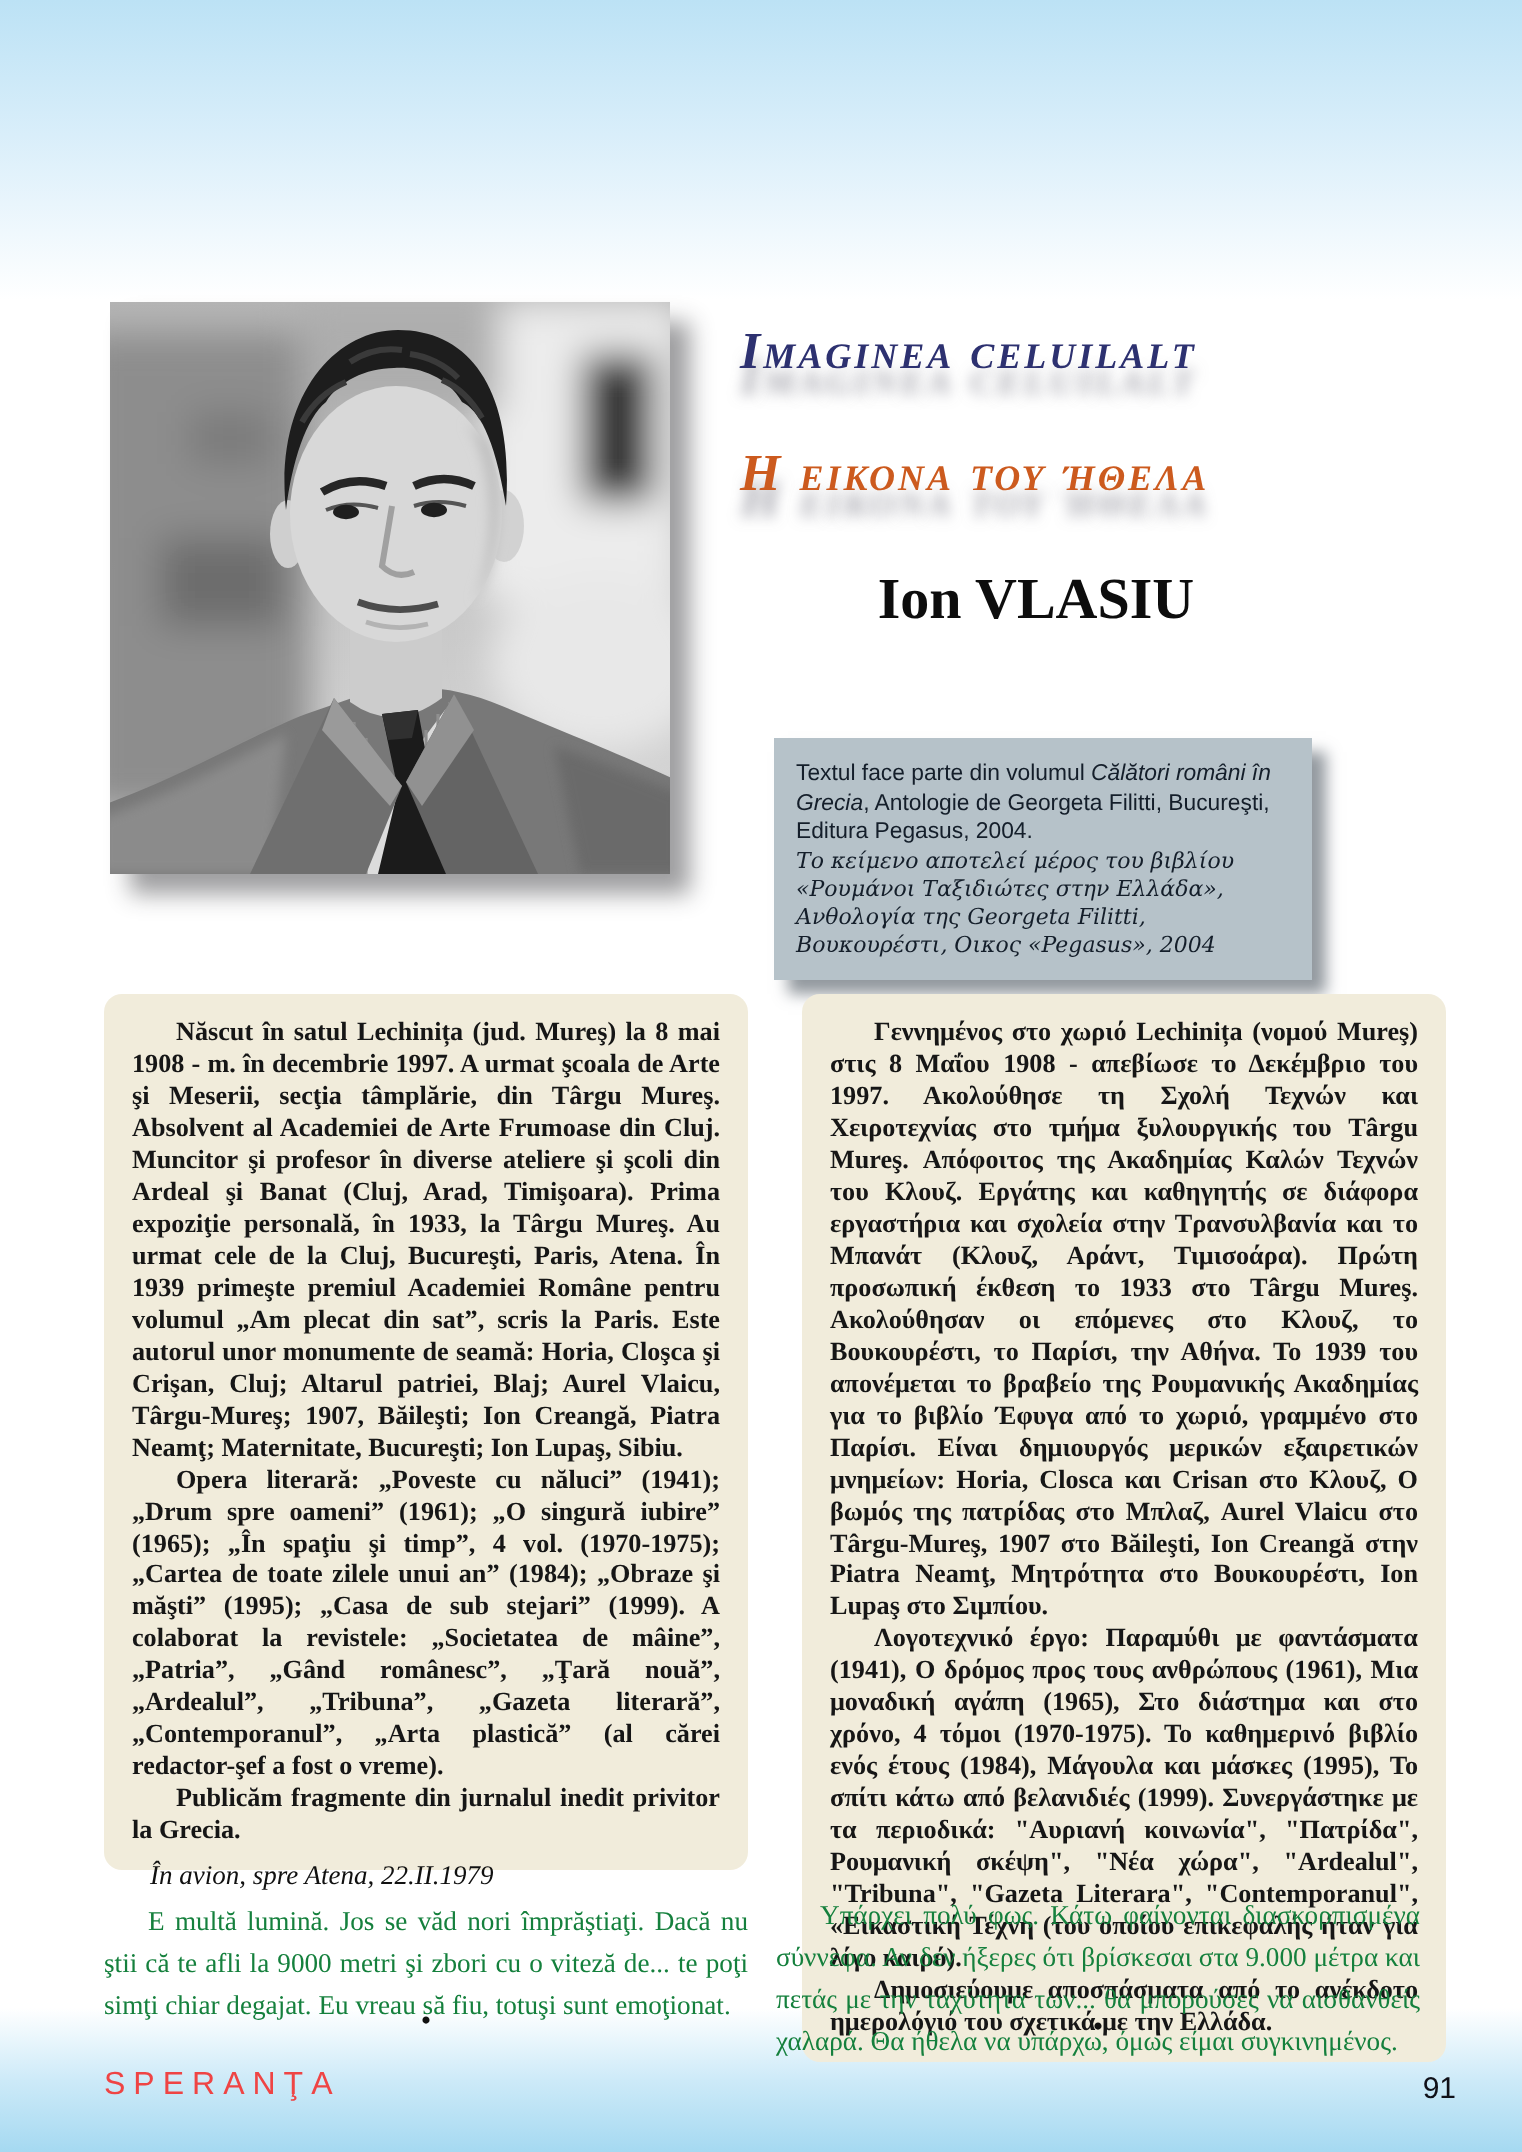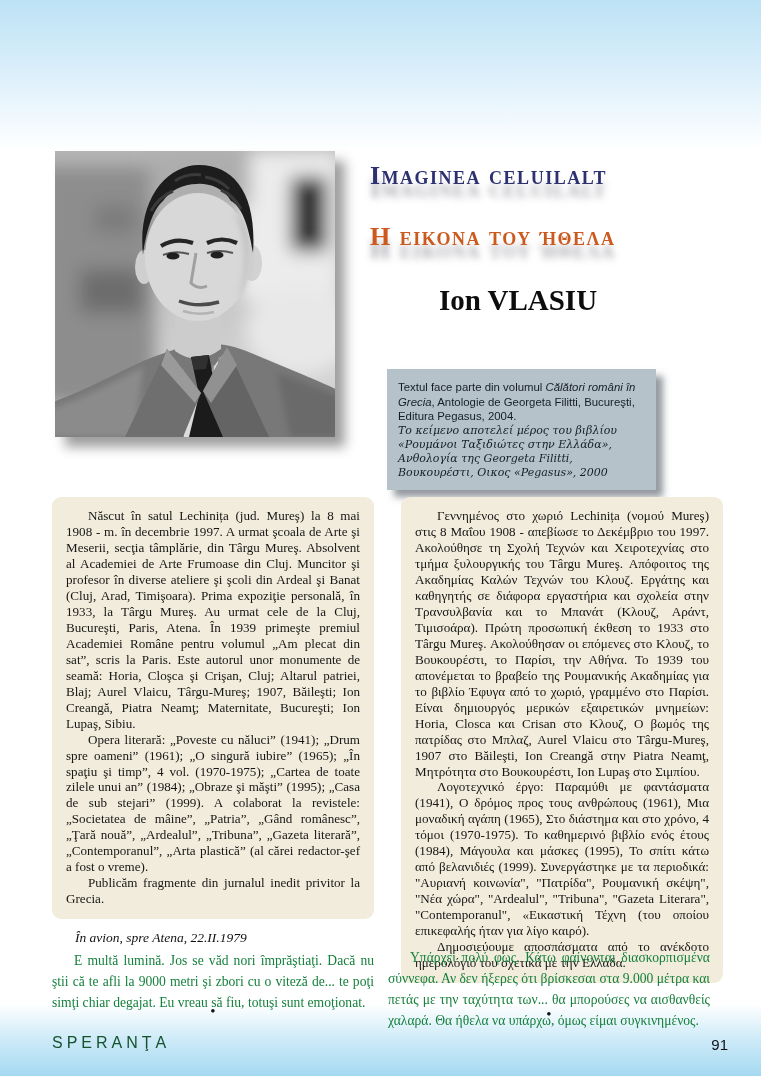--- a/index.html
+++ b/index.html
@@ -17,40 +17,41 @@
   }
   .photo{
     position:absolute;left:55px;top:151px;width:280px;height:286px;
     box-shadow:10px 10px 11px rgba(40,40,45,0.45);background:#cfcfcf;
   }
   .photo svg{display:block;width:280px;height:286px;}
   .title{
     position:absolute;left:370px;font-variant:small-caps;font-weight:bold;
     font-size:26px;letter-spacing:1.5px;white-space:nowrap;
     text-shadow:0 13px 7px rgba(95,95,110,0.55);
+    font-style:italic;
   }
   .title-ro{top:161px;color:#2d3170;}
   .title-gr{top:222px;color:#cc5a1e;}
   .author{
     position:absolute;left:373px;top:284px;width:290px;text-align:center;
     font-size:29px;font-weight:bold;color:#0d0d0d;white-space:nowrap;
   }
   .source-box{
     position:absolute;left:387px;top:369px;width:248px;
     background:#b6c2c9;box-shadow:7px 7px 7px rgba(75,85,95,0.6);
     padding:11px 10px 10px 11px;
     font-family:"Liberation Sans",sans-serif;font-size:11.4px;
     line-height:1.28;color:#141e2a;
   }
   .source-box .ital{font-style:italic;}
   .source-box .gr{font-style:italic;font-family:"DejaVu Serif",serif;font-size:11px;}
   .col{
     position:absolute;top:497px;width:294px;background:#f1ecdb;border-radius:9px;
     padding:11px 14px 12px;font-size:13.1px;line-height:1.22;
-    text-align:justify;color:#161616;
+    text-align:justify;color:#161616;font-weight:bold;
   }
   .col p{margin:0;text-indent:22px;}
   .col-left{left:52px;}
   .col-right{left:384px;margin-left:17px;}
   .dateline{
     position:absolute;font-style:italic;font-size:13.5px;color:#111;white-space:nowrap;
   }
   .dateline-ro{left:75px;top:930px;}
   .dateline-gr{left:410px;top:930px;}
   .journal-p{
@@ -60,21 +61,21 @@
   .journal-p p{margin:0;text-indent:22px;}
   .journal-ro{left:52px;top:950px;}
   .journal-gr{left:388px;top:947px;}
   .bullet{
     position:absolute;width:322px;text-align:center;font-size:15px;color:#111;
   }
   .bullet-ro{left:52px;top:1003px;}
   .bullet-gr{left:388px;top:1006px;}
   .footer-journal{
     position:absolute;left:52px;top:1034px;font-family:"Liberation Sans",sans-serif;
-    font-size:16px;letter-spacing:4px;color:#14532d;
+    font-size:16px;letter-spacing:4px;color:#ef4444;
   }
   .footer-page{
     position:absolute;right:33px;top:1036px;font-family:"Liberation Sans",sans-serif;
     font-size:15px;color:#101018;
   }
 </style>
 </head>
 <body>
 
 <div id="page">
@@ -154,21 +155,21 @@
       <path d="M128,160 q15,5 31,1" stroke="#b3b3b3" stroke-width="2.4" fill="none"></path>
     </svg>
   </div>
 
   <div class="title title-ro">Imaginea celuilalt</div>
   <div class="title title-gr">Η εικονα του ήθελα</div>
   <div class="author">Ion VLASIU</div>
 
   <div class="source-box">
     <span>Textul face parte din volumul </span><span class="ital">Călători români în Grecia</span><span>, Antologie de Georgeta Filitti, Bucureşti, Editura Pegasus, 2004.</span>
-    <div class="gr">Το κείμενο αποτελεί μέρος του βιβλίου «Ρουμάνοι Ταξιδιώτες στην Ελλάδα», Ανθολογία της Georgeta Filitti, Βουκουρέστι, Οικος «Pegasus», 2000</div>
+    <div class="gr">Το κείμενο αποτελεί μέρος του βιβλίου «Ρουμάνοι Ταξιδιώτες στην Ελλάδα», Ανθολογία της Georgeta Filitti, Βουκουρέστι, Οικος «Pegasus», 2004</div>
   </div>
 
   <div class="col col-left">
     <p>Născut în satul Lechinița (jud. Mureş) la 8 mai 1908 - m. în decembrie 1997. A urmat şcoala de Arte şi Meserii, secţia tâmplărie, din Târgu Mureş. Absolvent al Academiei de Arte Frumoase din Cluj. Muncitor şi profesor în diverse ateliere şi şcoli din Ardeal şi Banat (Cluj, Arad, Timişoara). Prima expoziţie personală, în 1933, la Târgu Mureş. Au urmat cele de la Cluj, Bucureşti, Paris, Atena. În 1939 primeşte premiul Academiei Române pentru volumul „Am plecat din sat”, scris la Paris. Este autorul unor monumente de seamă: Horia, Cloşca şi Crişan, Cluj; Altarul patriei, Blaj; Aurel Vlaicu, Târgu-Mureş; 1907, Băileşti; Ion Creangă, Piatra Neamţ; Maternitate, Bucureşti; Ion Lupaş, Sibiu.</p>
     <p>Opera literară: „Poveste cu năluci” (1941); „Drum spre oameni” (1961); „O singură iubire” (1965); „În spaţiu şi timp”, 4 vol. (1970-1975); „Cartea de toate zilele unui an” (1984); „Obraze şi măşti” (1995); „Casa de sub stejari” (1999). A colaborat la revistele: „Societatea de mâine”, „Patria”, „Gând românesc”, „Ţară nouă”, „Ardealul”, „Tribuna”, „Gazeta literară”, „Contemporanul”, „Arta plastică” (al cărei redactor-şef a fost o vreme).</p>
     <p>Publicăm fragmente din jurnalul inedit privitor la Grecia.</p>
   </div>
 
   <div class="col col-right">
     <p>Γεννημένος στο χωριό Lechinița (νομού Mureş) στις 8 Μαΐου 1908 - απεβίωσε το Δεκέμβριο του 1997. Ακολούθησε τη Σχολή Τεχνών και Χειροτεχνίας στο τμήμα ξυλουργικής του Târgu Mureş. Απόφοιτος της Ακαδημίας Καλών Τεχνών του Κλουζ. Εργάτης και καθηγητής σε διάφορα εργαστήρια και σχολεία στην Τρανσυλβανία και το Μπανάτ (Κλουζ, Αράντ, Τιμισοάρα). Πρώτη προσωπική έκθεση το 1933 στο Târgu Mureş. Ακολούθησαν οι επόμενες στο Κλουζ, το Βουκουρέστι, το Παρίσι, την Αθήνα. Το 1939 του απονέμεται το βραβείο της Ρουμανικής Ακαδημίας για το βιβλίο Έφυγα από το χωριό, γραμμένο στο Παρίσι. Είναι δημιουργός μερικών εξαιρετικών μνημείων: Horia, Closca και Crisan στο Κλουζ, Ο βωμός της πατρίδας στο Μπλαζ, Aurel Vlaicu στο Târgu-Mureş, 1907 στο Băileşti, Ion Creangă στην Piatra Neamţ, Μητρότητα στο Βουκουρέστι, Ion Lupaş στο Σιμπίου.</p>

